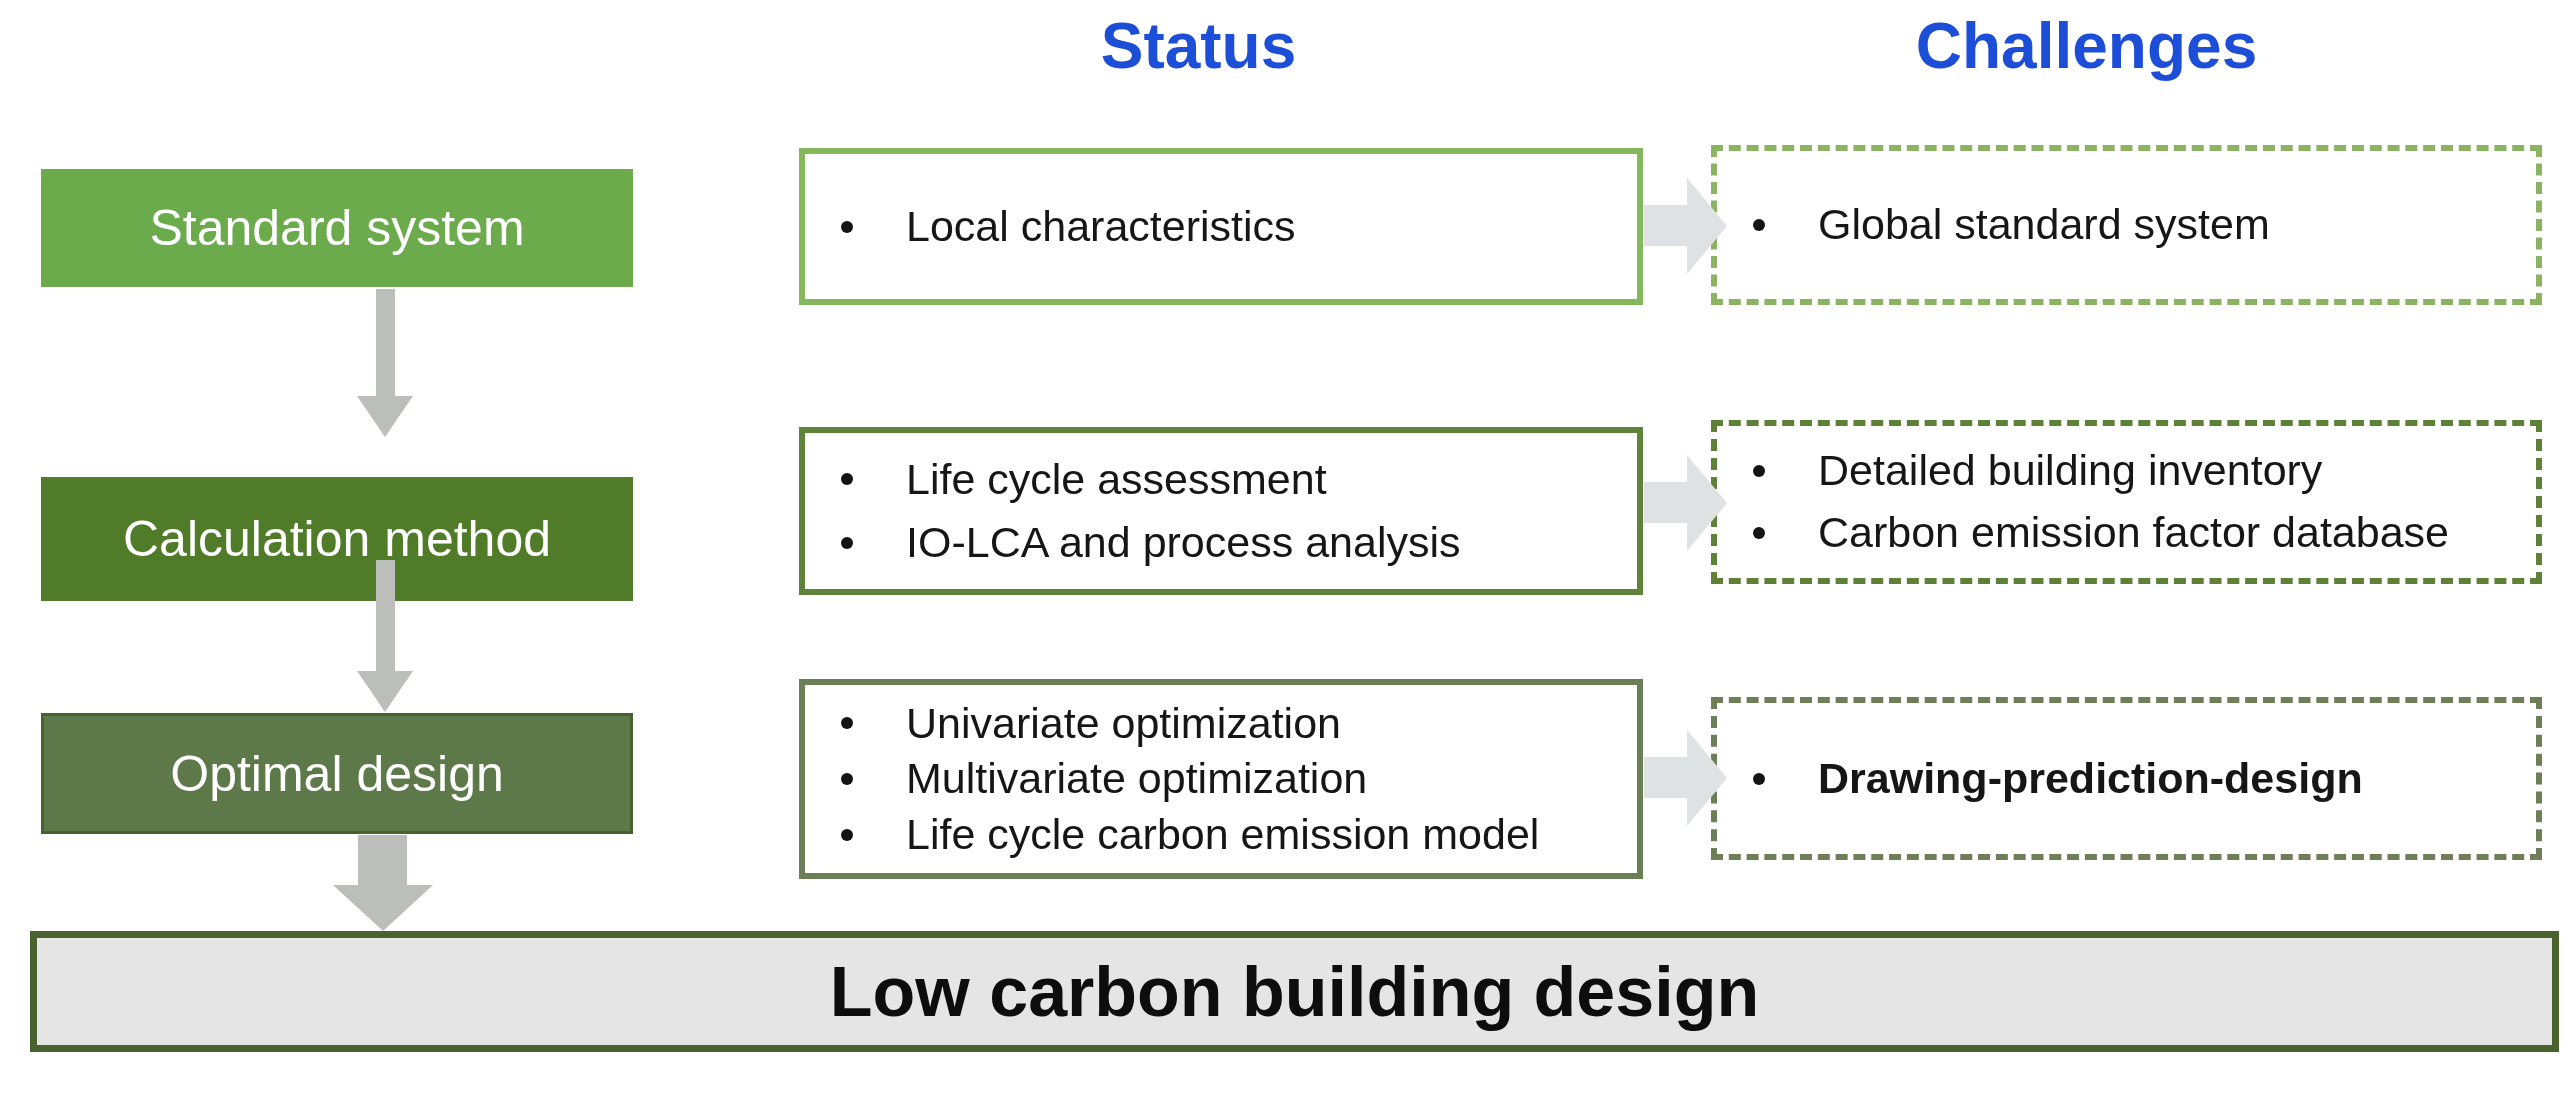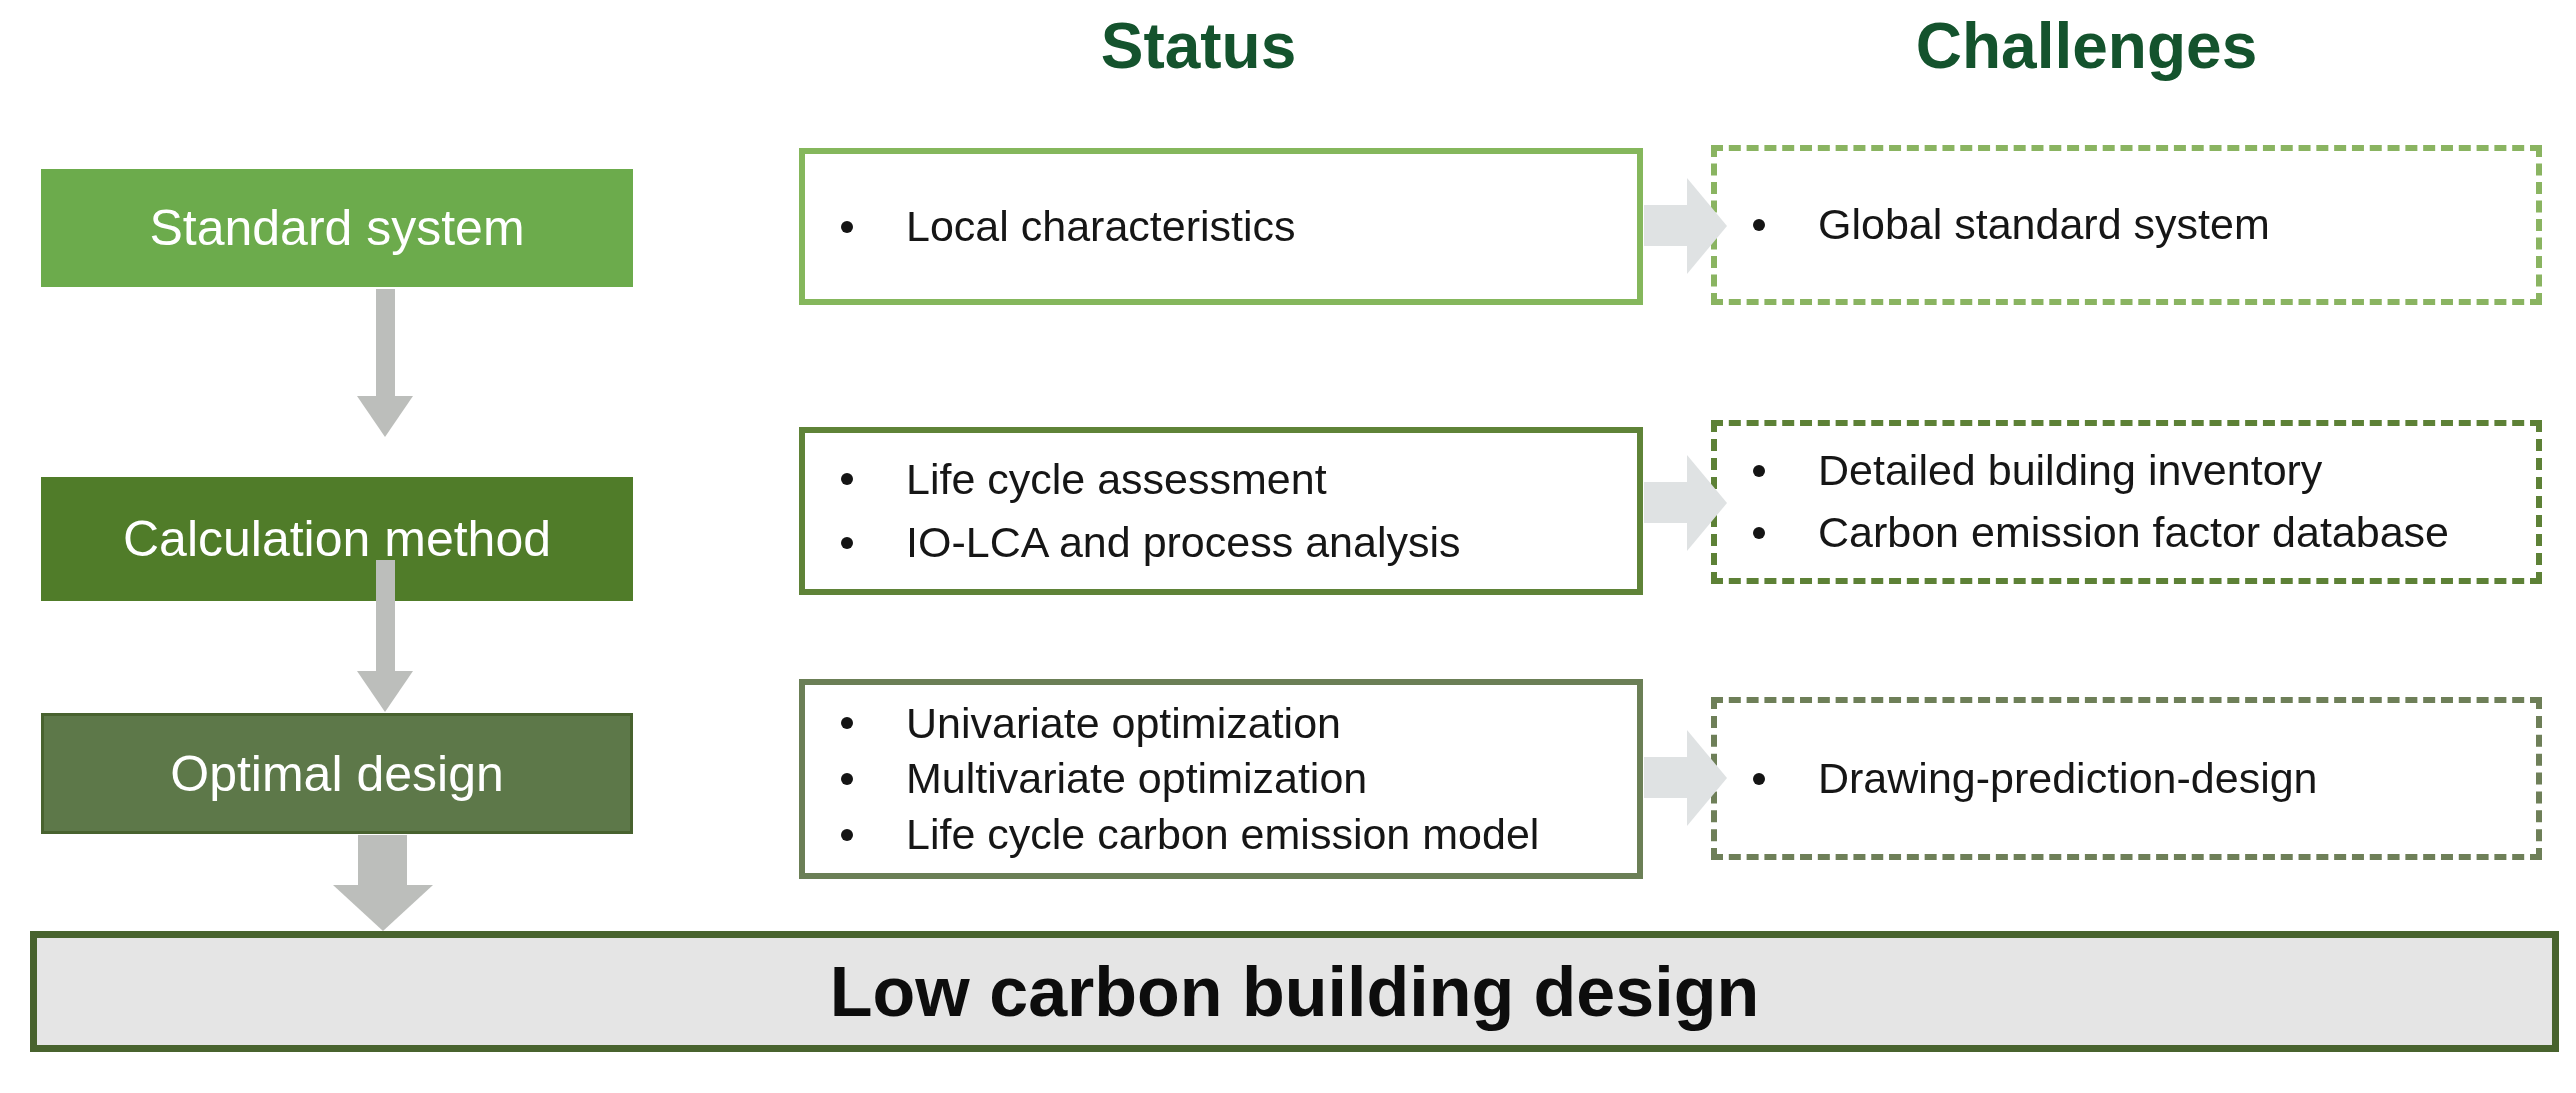--- a/index.html
+++ b/index.html
@@ -5,21 +5,21 @@
   html, body { margin: 0; padding: 0; background: #ffffff; }
   body {
     font-family: "Liberation Sans", sans-serif;
     width: 2576px; height: 1093px;
     position: relative; overflow: hidden;
   }
   .canvas { position: absolute; left: 0; top: 0; width: 2576px; height: 1093px; }
 
   .col-header {
     position: absolute; top: 9px; width: 385px;
-    font-size: 64px; font-weight: 700; color: #14532d;
+    font-size: 64px; font-weight: 700; color: #1d4ed8;
     text-align: center; letter-spacing: 0px;
   }
   #status-header { left: 1006px; }
   #challenges-header { left: 1894px; }
 
   
   .stage {
     position: absolute; left: 41px; width: 592px;
     color: #ffffff; font-size: 50px; text-align: center;
     display: flex; align-items: center; justify-content: center;
@@ -36,21 +36,21 @@
     padding: 7.4px 7.4px 7.4px 36px;
   }
   .status-box { left: 799px; width: 844px; border: 6px solid #666; }
   .status-box.r1 { top: 148px; height: 157px; }
   .status-box.r2 { top: 427px; height: 168px; }
   .status-box.r3 { top: 679px; height: 200px; }
 
   .challenge-box { left: 1711px; width: 831px; border: 6px dashed #666; }
   .challenge-box.r1 { top: 145px; height: 160px; }
   .challenge-box.r2 { top: 420px; height: 164px; }
-  .challenge-box.r3 { top: 697px; height: 163px; }
+  .challenge-box.r3 { top: 697px; height: 163px; font-weight: bold; }
 
   .bullet { display: flex; align-items: center; }
   .dot {
     width: 12px; height: 12px; border-radius: 50%;
     background: #141414; flex: 0 0 12px; margin-right: 53px;
   }
   .btext {
     font-size: 43px; color: #161616; line-height: 1.15; white-space: nowrap;
   }
 

